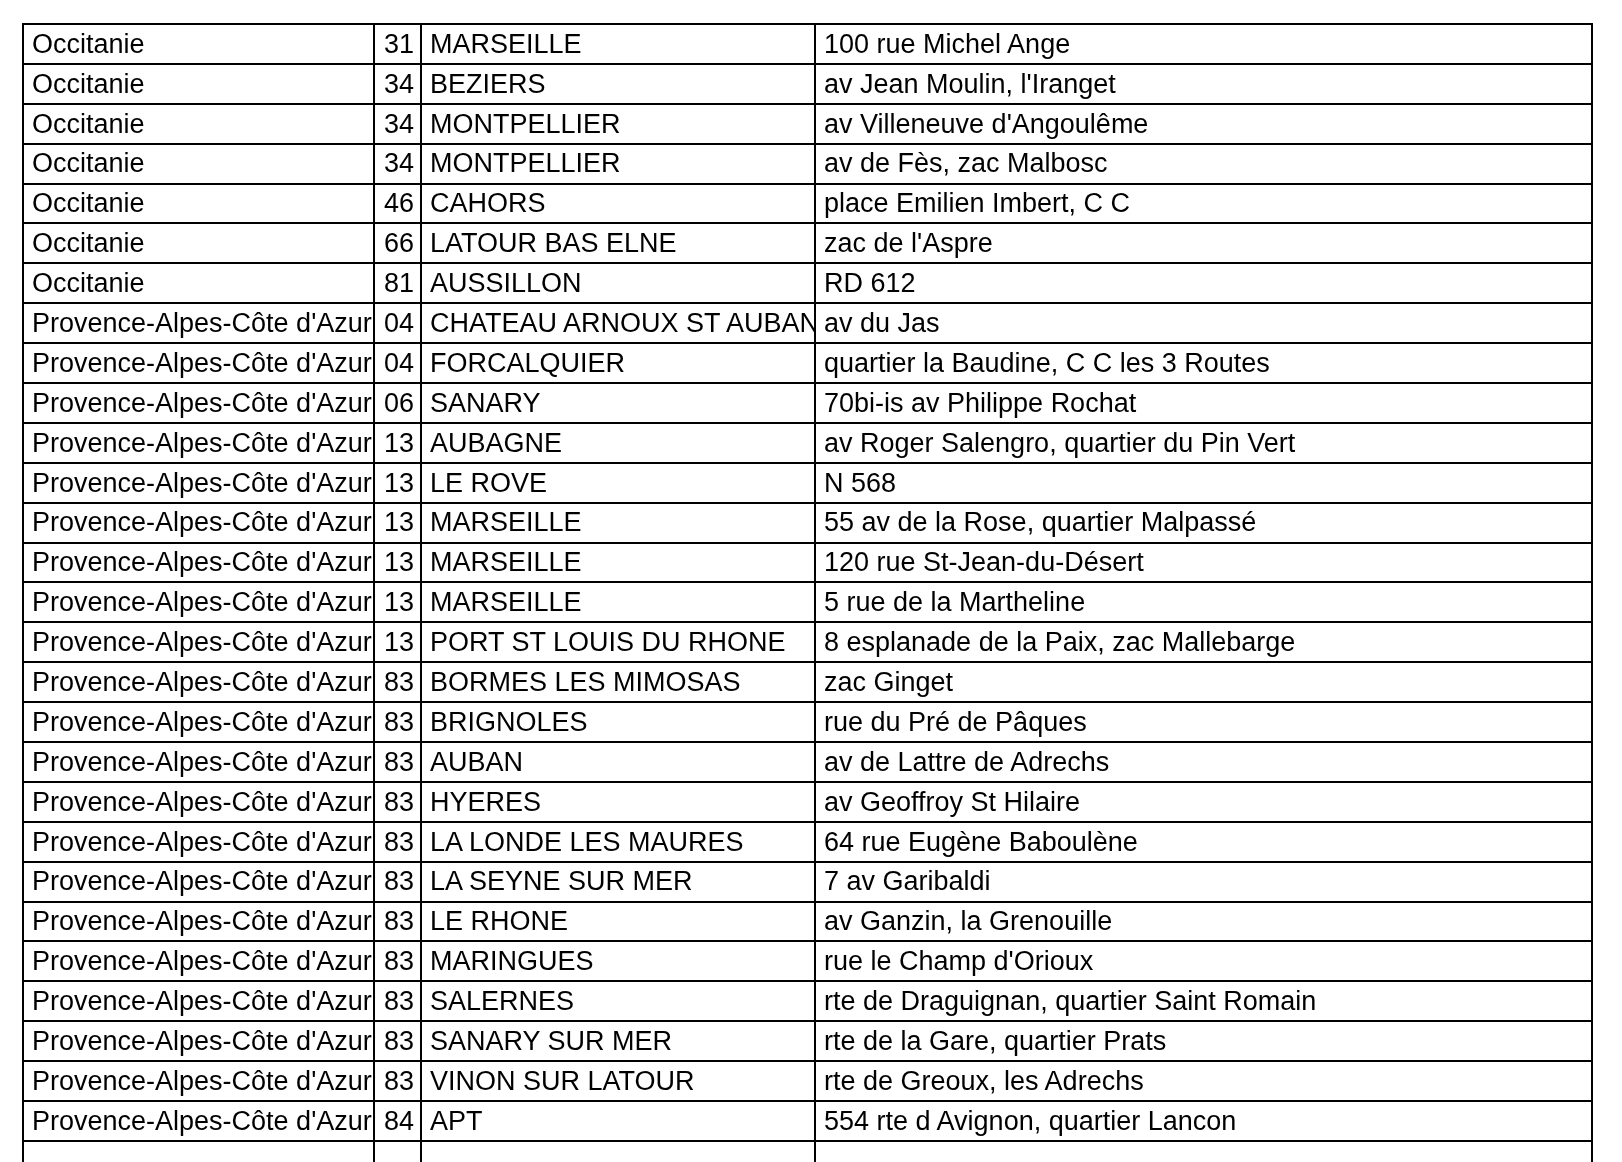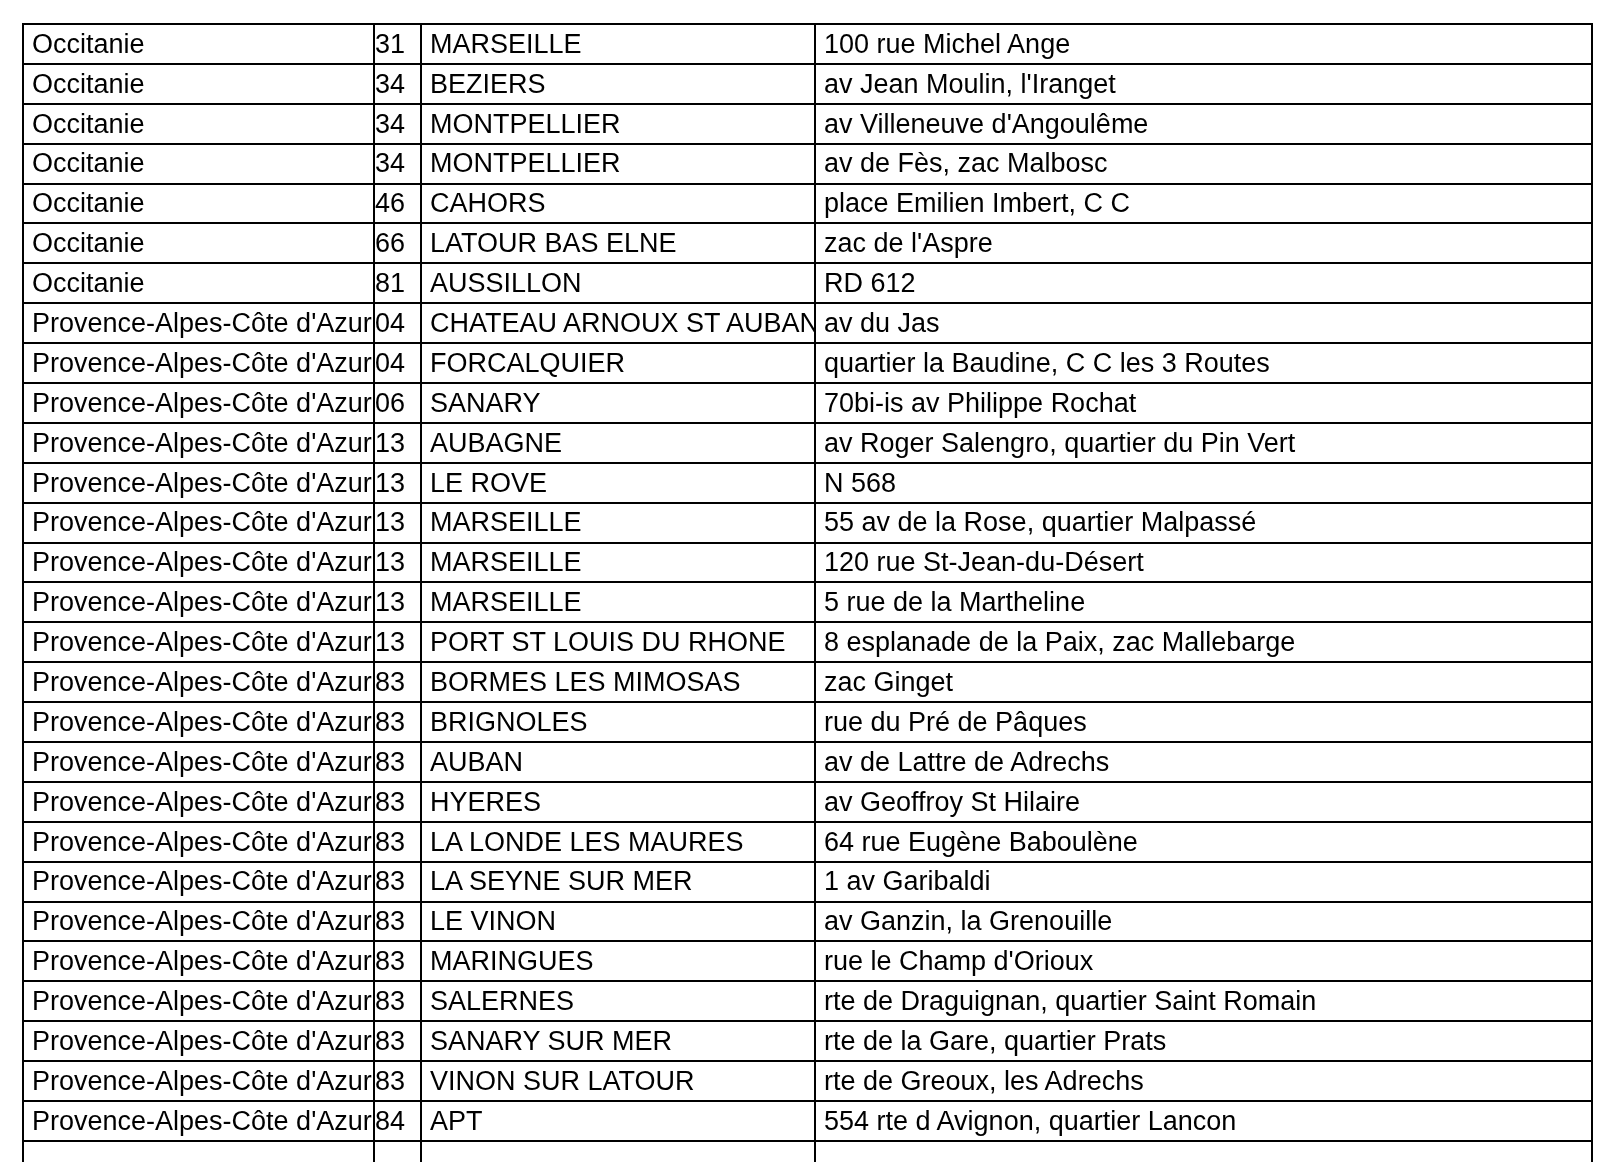--- a/index.html
+++ b/index.html
@@ -25,21 +25,21 @@
     font-family: "Liberation Sans", sans-serif;
     font-size: 27px;
     color: #000000;
     white-space: nowrap;
     overflow: hidden;
     vertical-align: middle;
     line-height: 1.05;
     background: #ffffff;
   }
   table.data-grid td.col-dept {
-    padding: 0 0;
+    padding: 0 9px;
   }
   table.data-grid tr.trailing-empty td {
     height: 70px;
   }
   col.c-region  { width: 351px; }
   col.c-dept    { width: 47px;  }
   col.c-city    { width: 394px; }
   col.c-address { width: 777px; }
 </style>
 </head>
@@ -176,26 +176,26 @@
       <tr>
         <td class="col-region">Provence-Alpes-Côte d'Azur</td>
         <td class="col-dept">83</td>
         <td class="col-city">LA LONDE LES MAURES</td>
         <td class="col-address">64 rue Eugène Baboulène</td>
       </tr>
       <tr>
         <td class="col-region">Provence-Alpes-Côte d'Azur</td>
         <td class="col-dept">83</td>
         <td class="col-city">LA SEYNE SUR MER</td>
-        <td class="col-address">1 av Garibaldi</td>
-      </tr>
-      <tr>
-        <td class="col-region">Provence-Alpes-Côte d'Azur</td>
-        <td class="col-dept">83</td>
-        <td class="col-city">LE VINON</td>
+        <td class="col-address">7 av Garibaldi</td>
+      </tr>
+      <tr>
+        <td class="col-region">Provence-Alpes-Côte d'Azur</td>
+        <td class="col-dept">83</td>
+        <td class="col-city">LE RHONE</td>
         <td class="col-address">av Ganzin, la Grenouille</td>
       </tr>
       <tr>
         <td class="col-region">Provence-Alpes-Côte d'Azur</td>
         <td class="col-dept">83</td>
         <td class="col-city">MARINGUES</td>
         <td class="col-address">rue le Champ d'Orioux</td>
       </tr>
       <tr>
         <td class="col-region">Provence-Alpes-Côte d'Azur</td>

